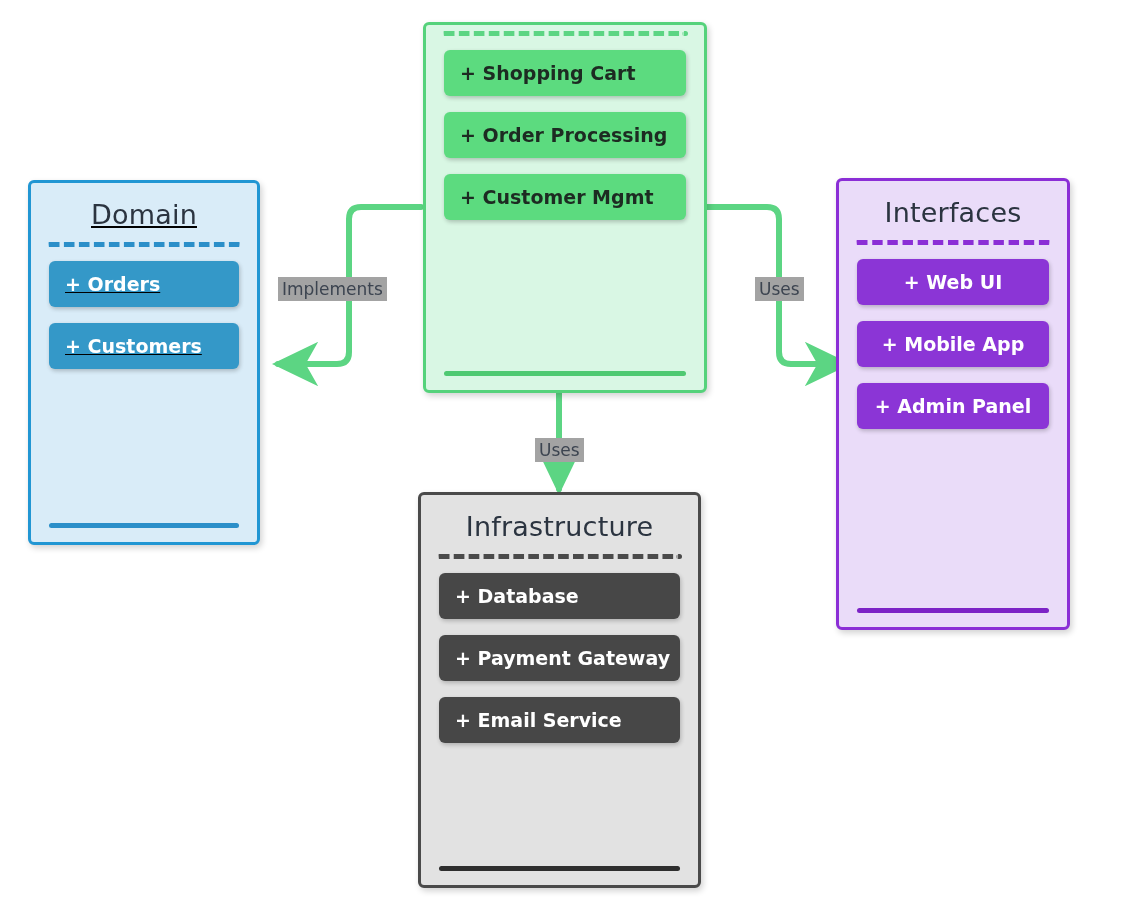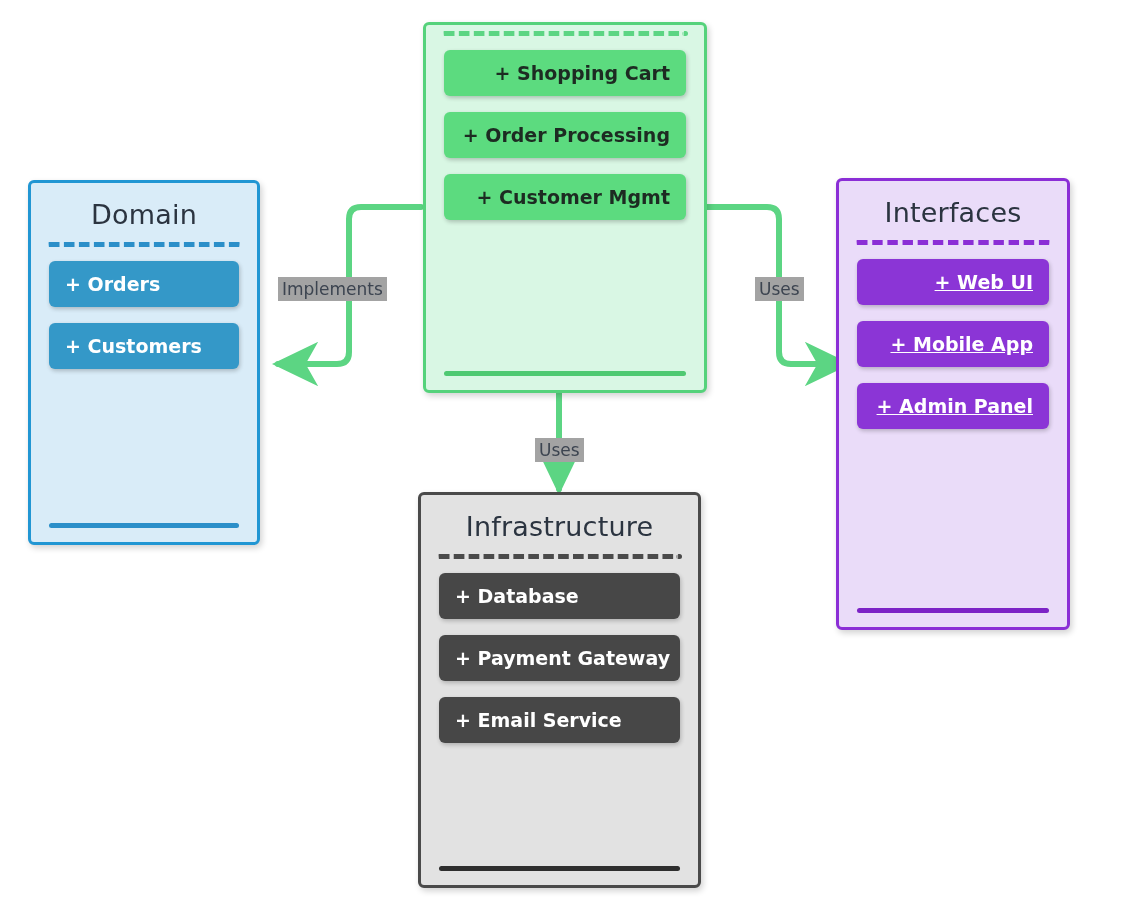--- a/index.html
+++ b/index.html
@@ -71,43 +71,43 @@
     text-align: left;
   }
   .pkg-spacer { flex: 1 1 auto; min-height: 14px; }
   .pkg-footbar {
     height: 5px;
     border-radius: 3px;
     margin: 0 18px 14px 18px;
   }
 
   
-  .theme-domain          { background: #d9ecf8; border-color: #2196d3; }
+  .theme-domain          { background: #d9ecf8; border-color: #2196d3; text-decoration: underline; }
   .theme-domain .pkg-divider { border-top-color: #2b8fc9; }
   .theme-domain .pkg-item    { background: #3498c8; }
   .theme-domain .pkg-footbar { background: #2b8fc9; }
 
   .theme-application          { background: #d9f7e4; border-color: #55d27b; }
   .theme-application .pkg-title { color: #222b33; }
   .theme-application .pkg-divider { border-top-color: #5cd583; }
-  .theme-application .pkg-item  { background: #5cdb7f; color: #1d2b22; text-align: right; }
+  .theme-application .pkg-item  { background: #5cdb7f; color: #1d2b22; }
   .theme-application .pkg-footbar { background: #4fc972; }
 
   .theme-interfaces          { background: #eadcf9; border-color: #8b2ed6; }
   .theme-interfaces .pkg-divider { border-top-color: #8b2ed6; }
   .theme-interfaces .pkg-item  { background: #8b35d6; }
   .theme-interfaces .pkg-footbar { background: #7c23c6; }
 
   .theme-infrastructure          { background: #e2e2e2; border-color: #4a4a4a; }
   .theme-infrastructure .pkg-divider { border-top-color: #4a4a4a; }
   .theme-infrastructure .pkg-item  { background: #474747; }
   .theme-infrastructure .pkg-footbar { background: #2e2e2e; }
 
   
-  .item-center { text-align: right; text-decoration: underline; }
+  .item-center { text-align: center; }
 
   
   .conn-label {
     position: absolute;
     font-size: 17px;
     color: #3c4450;
     white-space: nowrap;
     background: #a3a3a3;
     padding: 2px 4px;
     z-index: 6;

